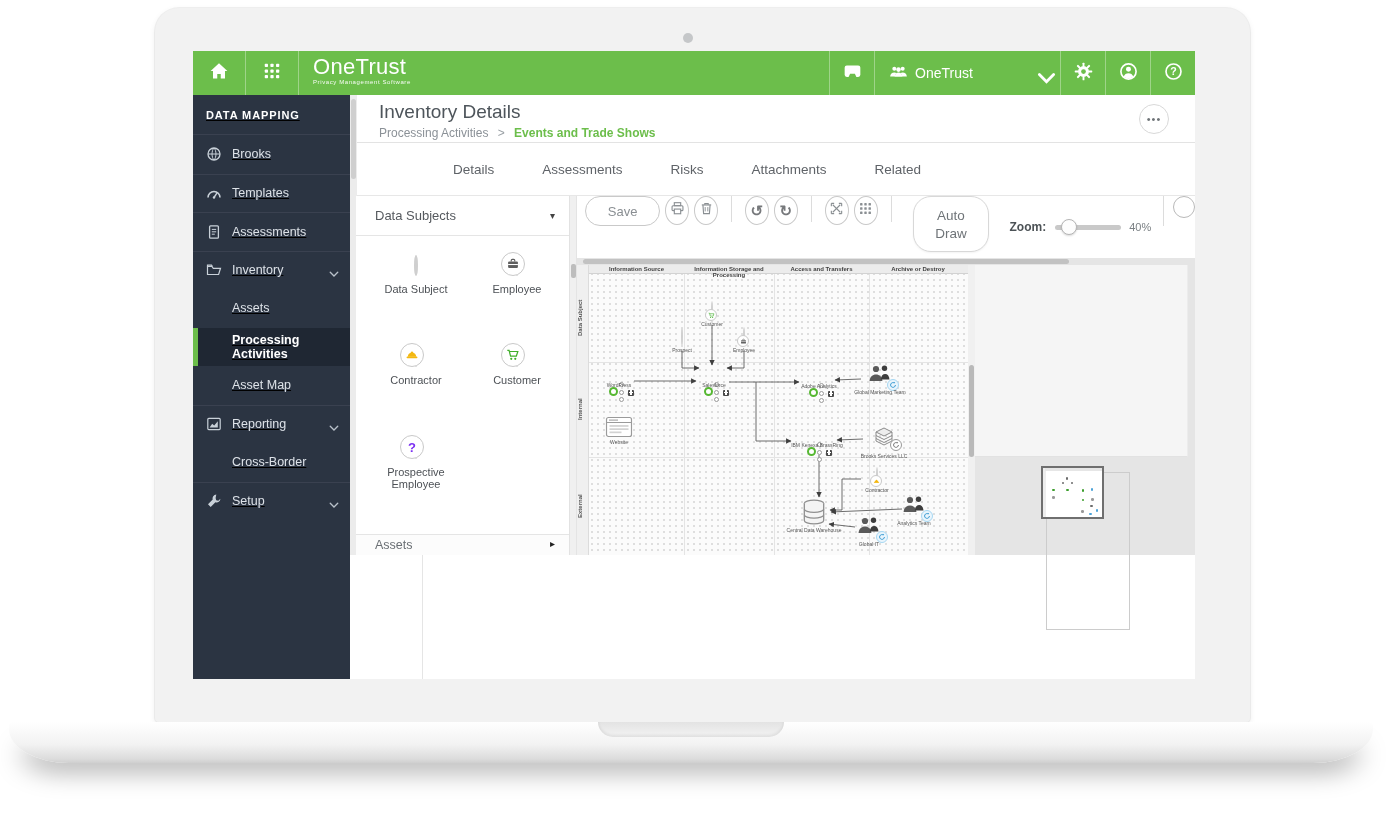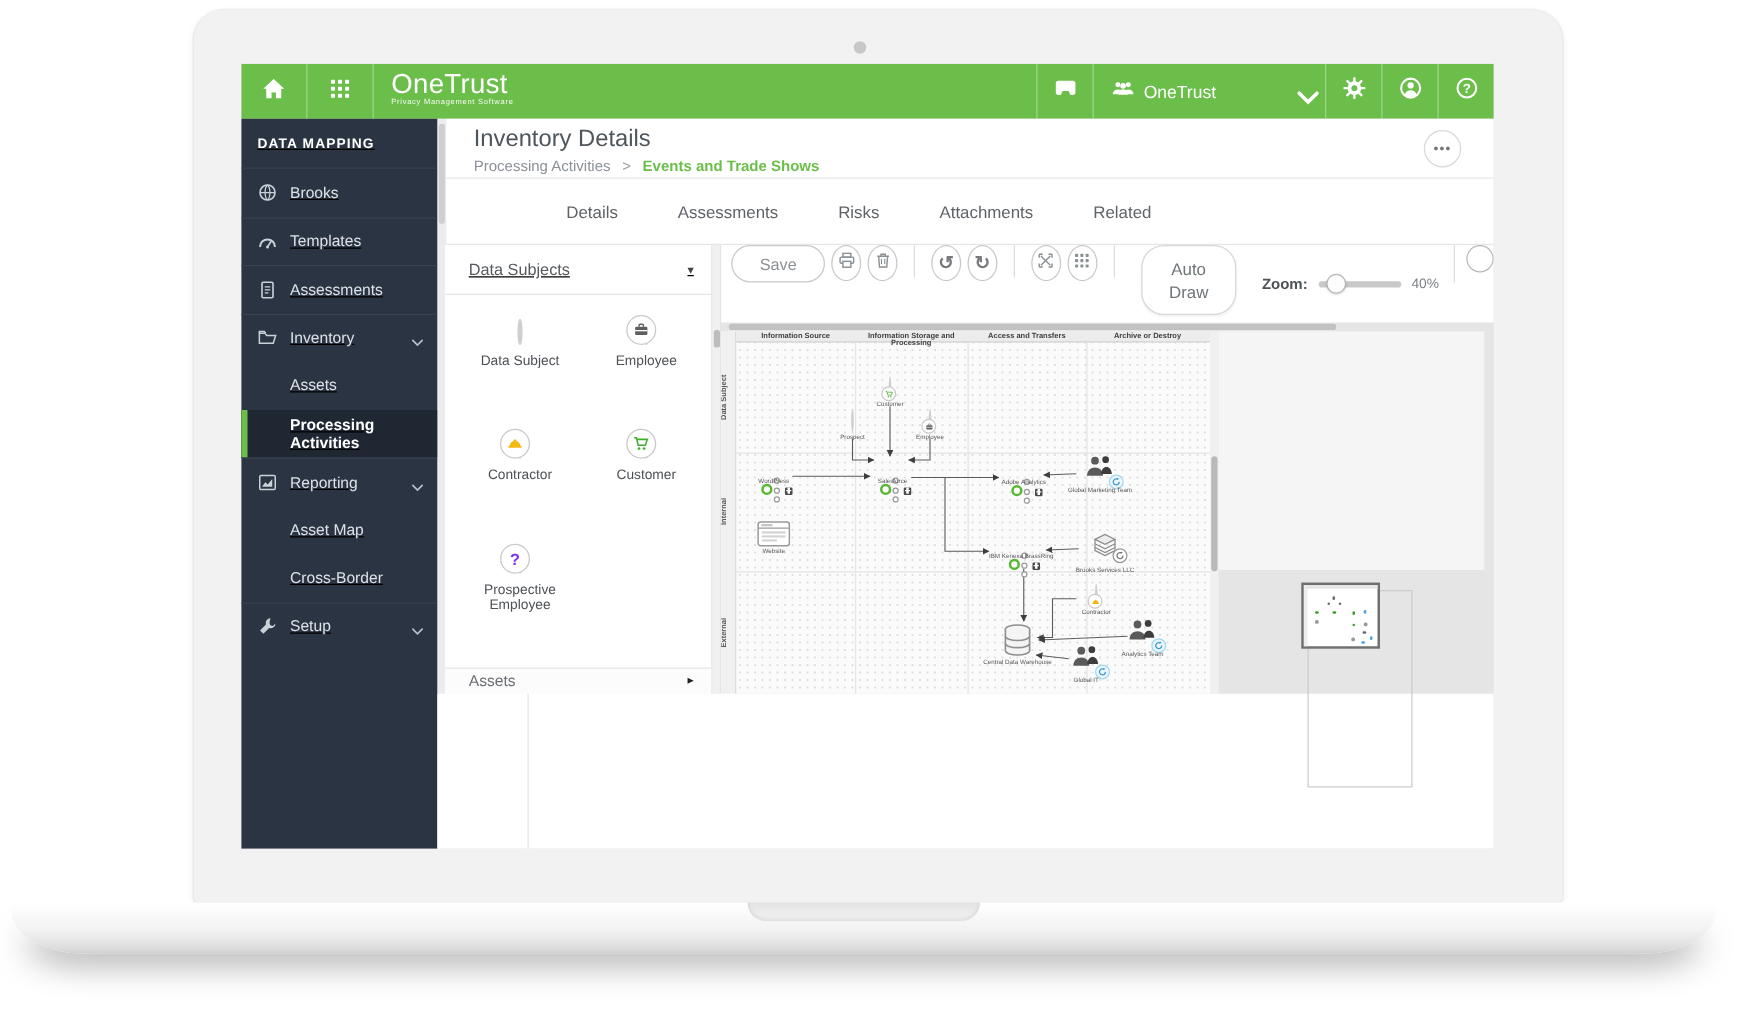--- a/index.html
+++ b/index.html
@@ -64,21 +64,21 @@
 
   
   .tabs-row { position:absolute; left:164px; top:92px; width:838px; height:53px; background:#fff; border-bottom:1px solid #e7e7e7;
     display:flex; align-items:center; }
   .tab { position:relative; height:100%; display:flex; align-items:center; font-size:13.5px; color:#5f6368; padding:0 24px; cursor:pointer; }
   .tab:first-child { margin-left:72px; }
   .tab.active { color:#3c4043; font-weight:700; }
   .tab.active::after { content:""; position:absolute; left:50%; transform:translateX(-50%); bottom:-1px; width:58px; height:4px; background:#6cbe4b; border-radius:2px; }
 
   
-  .left-panel { position:absolute; left:163px; top:145px; width:214px; height:359px; background:#fff; border-right:1px solid #e2e2e2;text-decoration:underline; }
+  .left-panel { position:absolute; left:163px; top:145px; width:214px; height:359px; background:#fff; border-right:1px solid #e2e2e2; }
   .lp-head { height:40px; display:flex; align-items:center; padding:0 14px 0 19px; font-size:13px; color:#55595e; border-bottom:1px solid #e5e5e5; cursor:pointer; }
   .lp-head .tri { margin-left:auto; font-size:10px; color:#444; }
   .subjects { position:absolute; left:0; top:41px; width:214px; }
   .subject { position:absolute; width:100px; text-align:center; cursor:pointer; }
   .avatar { position:relative; width:54px; height:54px; margin:0 auto; border:2px solid #cfcfcf; border-radius:50%;
     background:#efefef; overflow:visible; }
   .avatar .ph { position:absolute; inset:2px; border-radius:50%; overflow:hidden; }
   .avatar .ph svg { width:100%; height:100%; }
   .badge { position:absolute; right:-8px; bottom:-2px; width:24px; height:24px; border-radius:50%;
     background:#fff; border:1.5px solid #c9c9c9; display:flex; align-items:center; justify-content:center; }
@@ -279,32 +279,32 @@
             <span class="nchev"><svg viewBox="0 0 12 8">
                 <path d="M1.5 1.5 6 6l4.5-4.5" fill="none" stroke="#c9d1d9" stroke-width="1.6" stroke-linecap="round"></path>
               </svg></span>
           </div>
           <div class="nav-item indent">
             <span>Assets</span>
           </div>
           <div class="nav-item indent active">
             <span>Processing Activities</span>
           </div>
+          <div class="nav-item indent">
+            <span>Asset Map</span>
+          </div>
           <div class="nav-item top">
             <span class="nico"><svg viewBox="0 0 16 16">
                 <rect x="1.8" y="2.4" width="12.4" height="11.2" rx="1" fill="none" stroke="#c9d1d9" stroke-width="1.2"></rect>
                 <path d="M3.6 11.4l2.6-3.6 2 1.8 3.6-4.4v6.2z" fill="#c9d1d9"></path>
               </svg></span>
             <span>Reporting</span>
             <span class="nchev"><svg viewBox="0 0 12 8">
                 <path d="M1.5 1.5 6 6l4.5-4.5" fill="none" stroke="#c9d1d9" stroke-width="1.6" stroke-linecap="round"></path>
               </svg></span>
-          </div>
-          <div class="nav-item indent">
-            <span>Asset Map</span>
           </div>
           <div class="nav-item indent">
             <span>Cross-Border</span>
           </div>
           <div class="nav-item top">
             <span class="nico"><svg viewBox="0 0 16 16">
                 <path d="M10.3 1.6a3.8 3.8 0 0 0-3.6 5L2 11.3l2.7 2.7 4.7-4.7a3.8 3.8 0 0 0 5-3.6l-2.1 2.1-2.1-.6-.6-2.1z" fill="#c9d1d9"></path>
               </svg></span>
             <span>Setup</span>
             <span class="nchev"><svg viewBox="0 0 12 8">

